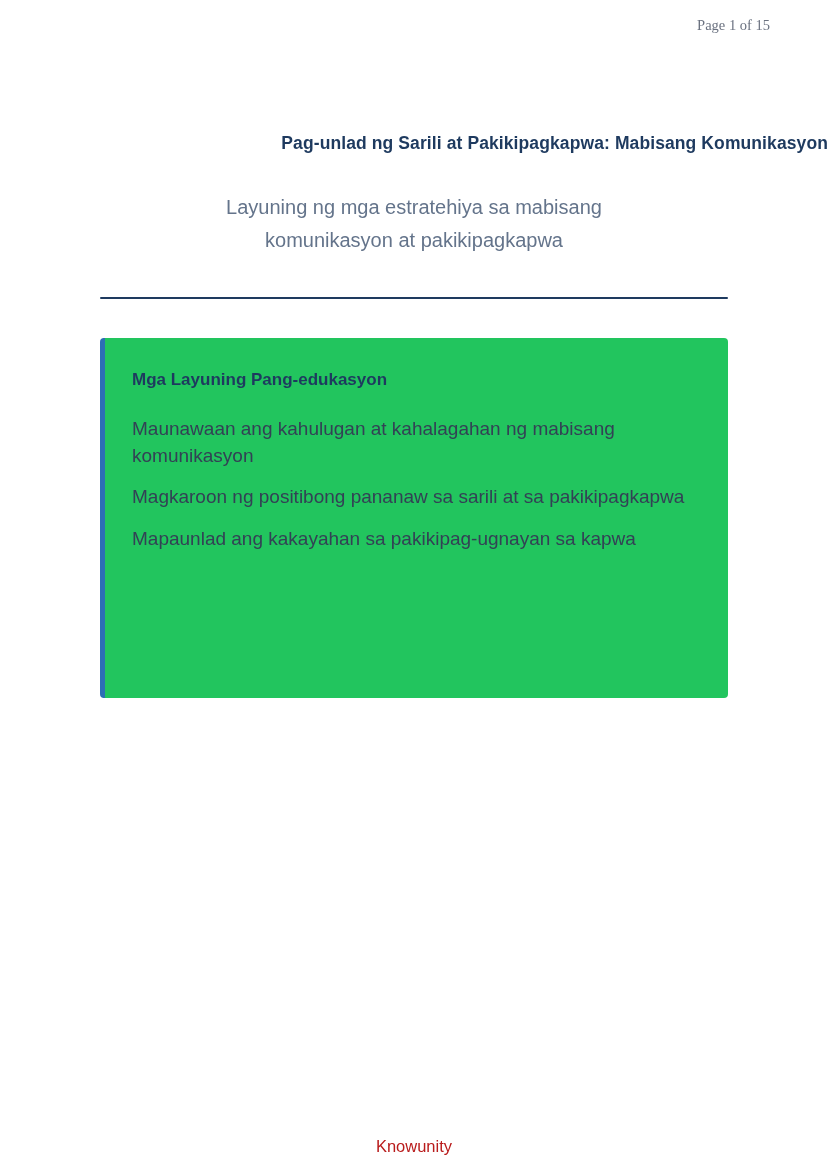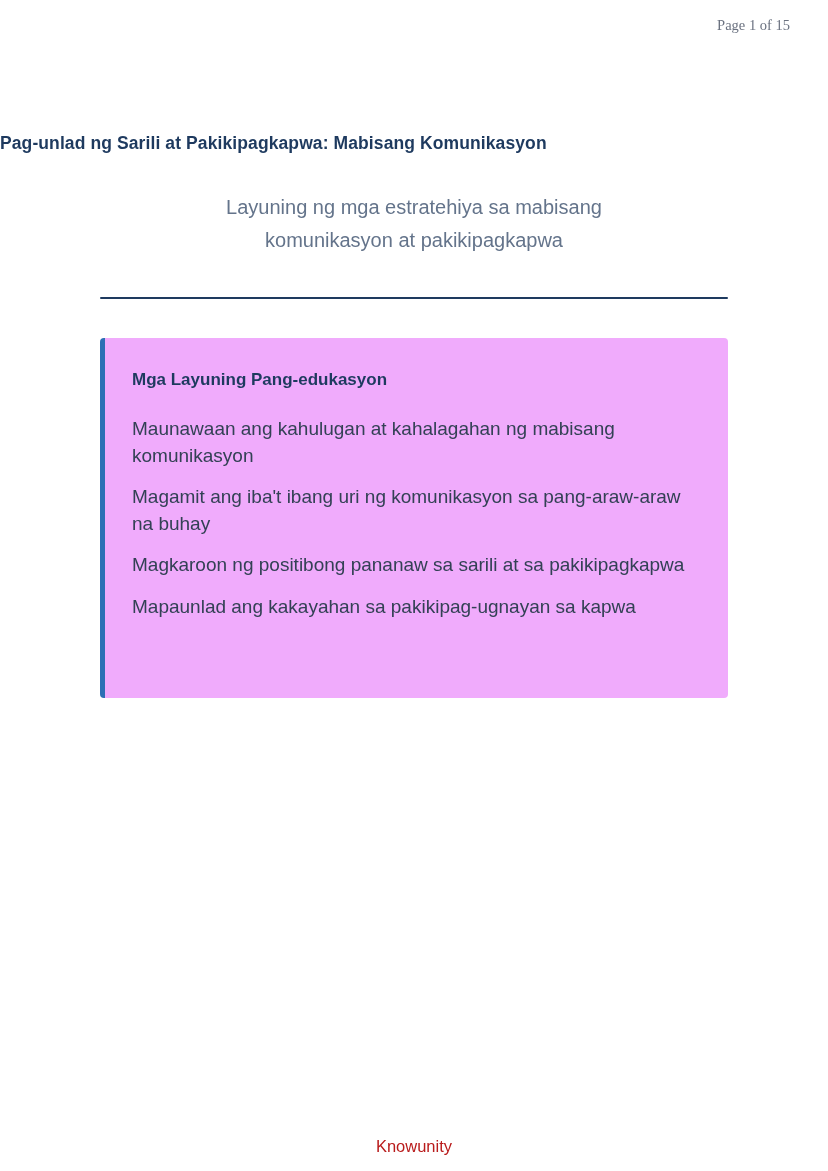--- a/index.html
+++ b/index.html
@@ -10,32 +10,32 @@
   }
   body {
     background: #ffffff;
     font-family: "Liberation Sans", sans-serif;
     position: relative;
   }
 
   .page-indicator {
     position: absolute;
     top: 17px;
-    right: 38px;
+    right: 58px;
     font-family: "Liberation Serif", serif;
     font-size: 14.5px;
     color: #6b7280;
   }
 
   .doc-title {
     position: absolute;
     top: 133px;
     left: 0;
     right: 0;
-    text-align: left;
+    text-align: right;
     font-size: 17.5px;
     font-weight: 700;
     color: #1e3a5f;
     letter-spacing: 0.1px;
   }
 
   .doc-subtitle {
     position: absolute;
     top: 191px;
     left: 50%;
@@ -57,21 +57,21 @@
     background: #1e3a5f;
     border-radius: 1px;
   }
 
   .objectives-box {
     position: absolute;
     top: 338px;
     left: 100px;
     width: 628px;
     min-height: 360px;
-    background: #f0abfc;
+    background: #22c55e;
     border-left: 5px solid #2d6fb5;
     border-radius: 4px;
     padding: 32px 30px 36px 27px;
   }
 
   .objectives-heading {
     font-size: 17px;
     font-weight: 700;
     color: #1e3a5f;
     margin-bottom: 26px;
@@ -109,19 +109,18 @@
 
 <h2 class="doc-subtitle">Layuning ng mga estratehiya sa mabisang komunikasyon at pakikipagkapwa</h2>
 
 <div class="divider"></div>
 
 <section class="objectives-box">
   <div class="objectives-heading">Mga Layuning Pang-edukasyon</div>
 
   <ul class="objectives-list">
     <li class="objective-item">Maunawaan ang kahulugan at kahalagahan ng mabisang komunikasyon</li>
-    <li class="objective-item">Magamit ang iba't ibang uri ng komunikasyon sa pang-araw-araw na buhay</li>
     <li class="objective-item">Magkaroon ng positibong pananaw sa sarili at sa pakikipagkapwa</li>
     <li class="objective-item">Mapaunlad ang kakayahan sa pakikipag-ugnayan sa kapwa</li>
   </ul>
 </section>
 
 <div class="footer-brand">Knowunity</div>
 
 </body></html>

